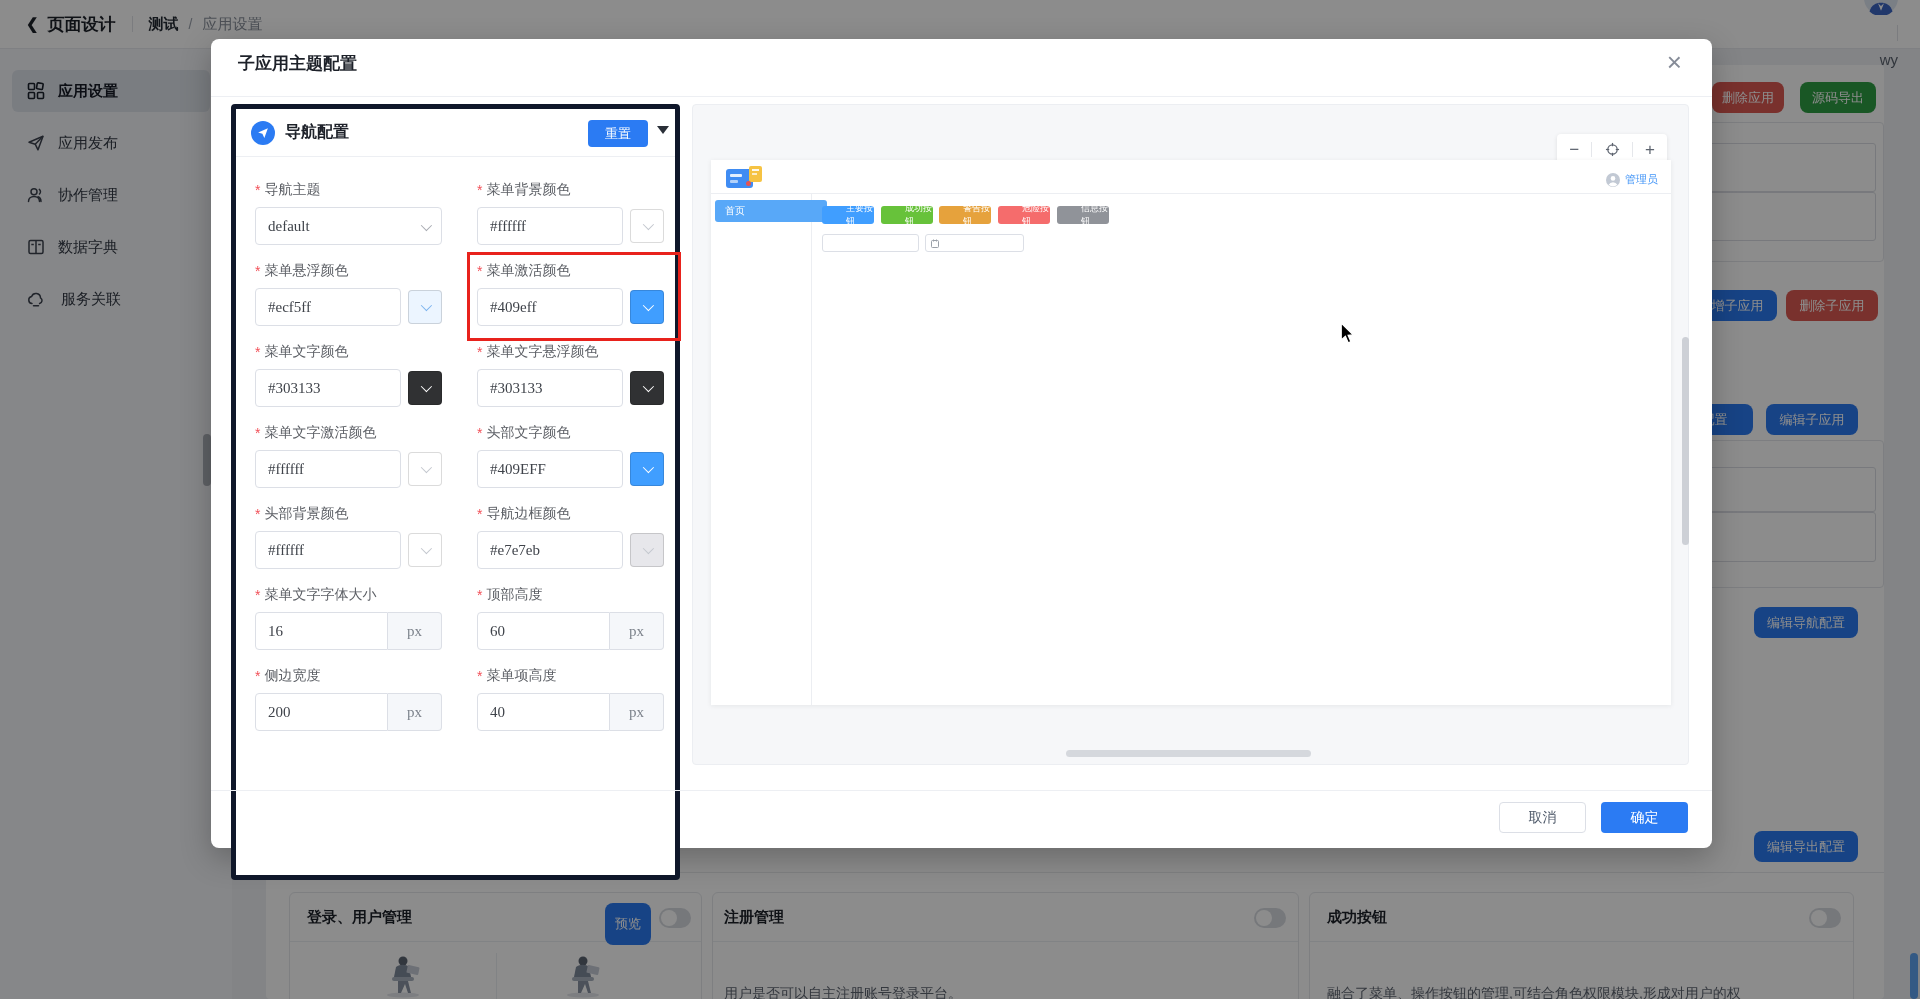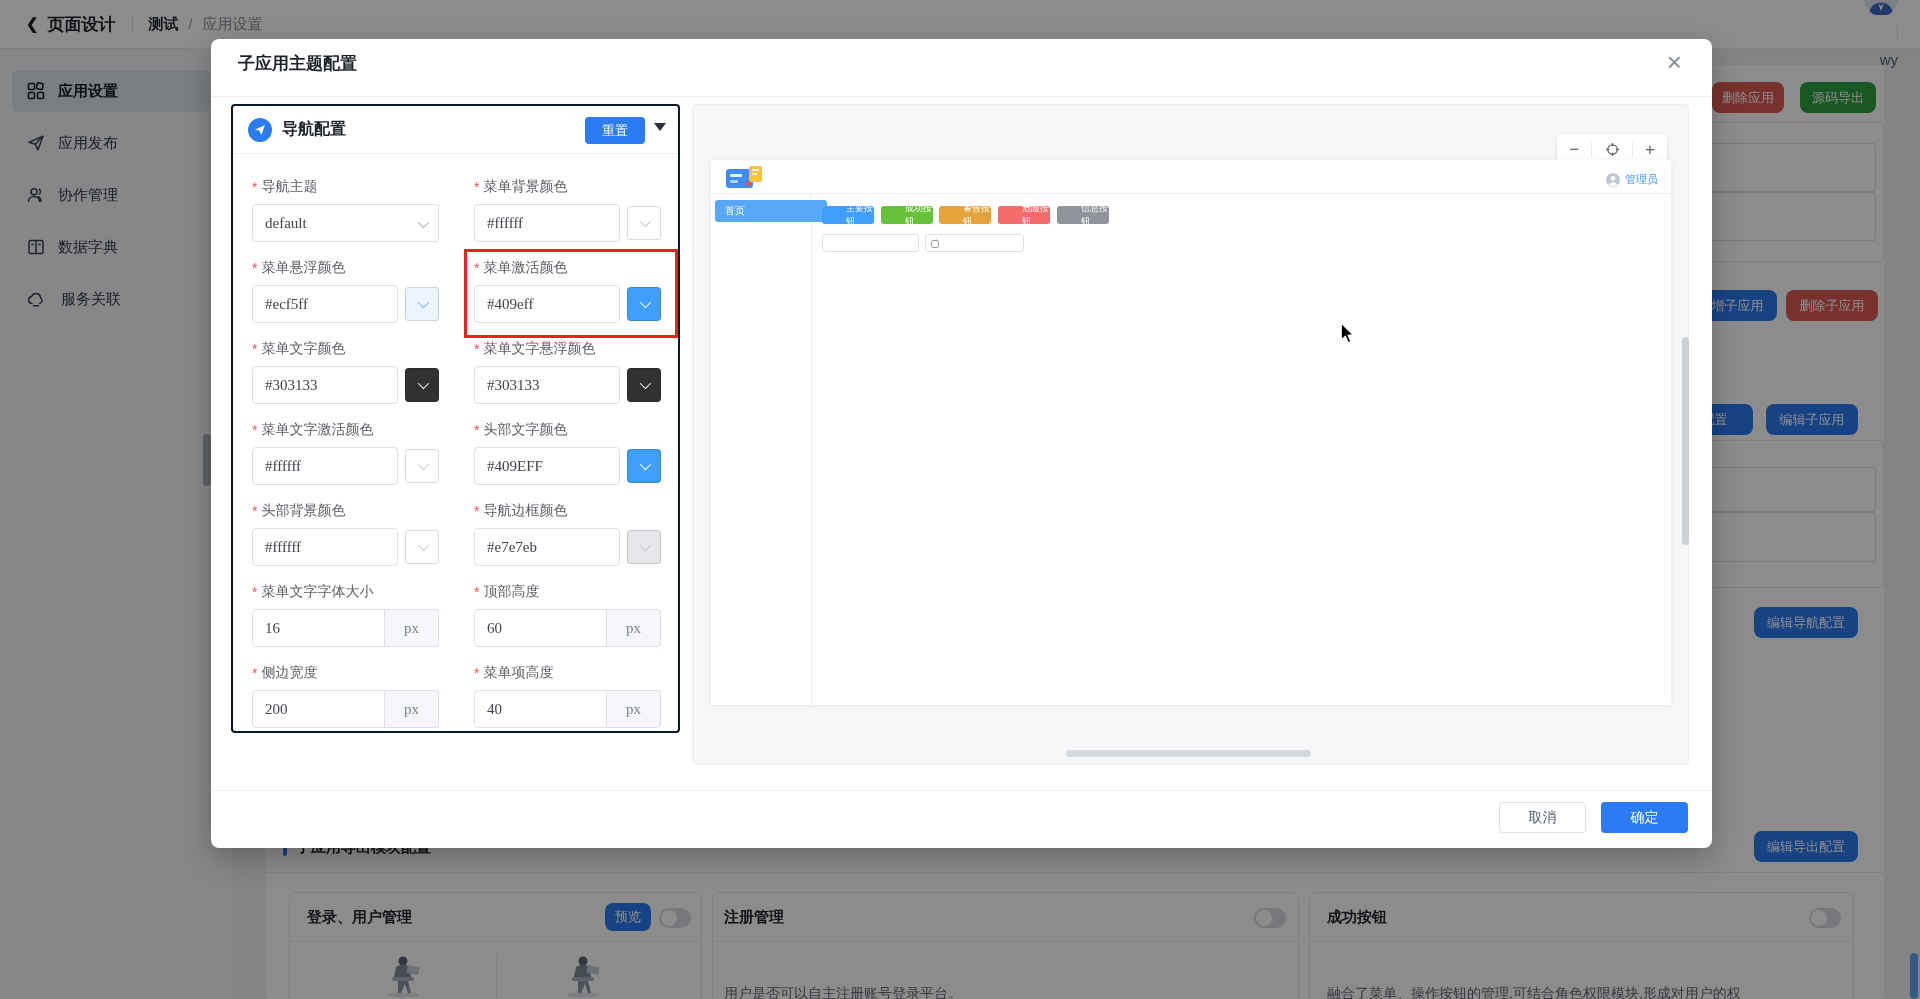--- a/index.html
+++ b/index.html
@@ -52,21 +52,21 @@
   .m-title { position:absolute; left:27px; top:13px; font-size:17px; font-weight:bold; color:#1d2129; }
   .m-close { position:absolute; top:10px; right:30px; font-size:26px; line-height:26px; color:#868c98; cursor:pointer; }
   .m-hdiv { position:absolute; left:0; top:57px; width:100%; height:1px; background:#edeff3; }
   .m-fdiv { position:absolute; left:0; top:751px; width:100%; height:1px; background:#edeff3; }
   .m-btn { position:absolute; top:763px; width:87px; height:31px; border-radius:4px; font-size:14px; display:flex; align-items:center; justify-content:center; cursor:pointer; }
   .m-cancel { left:1288px; background:#fff; border:1px solid #dcdfe6; color:#4e5969; }
   .m-ok { left:1390px; background:#2b7bf3; color:#fff; }
   .m-scroll { position:absolute; left:1471px; top:298px; width:7px; height:208px; border-radius:4px; background:#cdd0d6; }
 
   
-  .cfg { position:absolute; left:20px; top:65px; width:449px; height:629px; border:2px solid #0f172a; border-radius:4px; background:#fff; }
+  .cfg { position:absolute; left:20px; top:65px; width:449px; height:776px; border:5px solid #0f172a; border-radius:4px; background:#fff; }
   .cfg-head { position:relative; height:48px; border-bottom:1px solid #edeff3; }
   .cfg-ico { position:absolute; left:15px; top:12px; width:24px; height:24px; border-radius:50%; background:#2b7bf3; display:flex; align-items:center; justify-content:center; }
   .cfg-title { position:absolute; left:49px; top:13px; font-size:16px; font-weight:bold; color:#1d2129; }
   .reset-btn { position:absolute; left:352px; top:11px; width:60px; height:27px; background:#2b7bf3; border-radius:4px; color:#fff; font-size:13px; display:flex; align-items:center; justify-content:center; cursor:pointer; }
   .cfg-caret { position:absolute; left:421px; top:17px; width:0; height:0; border-left:6px solid transparent; border-right:6px solid transparent; border-top:8px solid #2a2f38; cursor:pointer; }
   .cfg-body { position:absolute; left:19px; top:48px; padding-top:23px; display:grid; grid-template-columns:187px 187px; column-gap:35px; grid-auto-rows:65px; row-gap:16px; }
   .field { position:relative; }
   .flabel { height:20px; font-size:14px; color:#5d6066; display:flex; align-items:center; gap:4px; }
   .req { color:#f24f57; font-size:14px; }
   .frow { margin-top:7px; display:flex; }
@@ -208,21 +208,21 @@
 
 <div class="bg-section-title">
   <span class="bg-section-bar"></span>
   <span class="bg-section-text">子应用导出模块配置</span>
 </div>
 <div class="bg-divider"></div>
 
 <div class="card" style="left:289px;width:413px;">
   <div class="card-head">
     <span class="card-title">登录、用户管理</span>
-    <span class="bgbtn" style="left:315px;top:10px;width:46px;height:28px;background:#2b7bf3;position:absolute;">预览</span>
+    <span class="bgbtn" style="left:315px;top:10px;width:46px;height:42px;background:#2b7bf3;position:absolute;">预览</span>
     <span class="toggle" style="left:369px;top:15px;"></span>
   </div>
   <span class="vdiv" style="left:206px;top:60px;height:90px;"></span>
   <span class="abs" style="left:86px;top:60px;">
     <svg width="55" height="45" viewBox="0 0 55 45">
         <ellipse cx="27" cy="42" rx="16" ry="2.5" fill="#e3e6ec"></ellipse>
         <circle cx="27" cy="8" r="4.5" fill="#5b6472"></circle>
         <path d="M20 14c4-3 10-3 13 0l2 10H18z" fill="#7f8a9b"></path>
         <rect x="16" y="24" width="22" height="4" rx="2" fill="#aab3c0"></rect>
         <path d="M22 28h10l3 12h-3l-3-9-4 9h-3z" fill="#8a94a5"></path>

